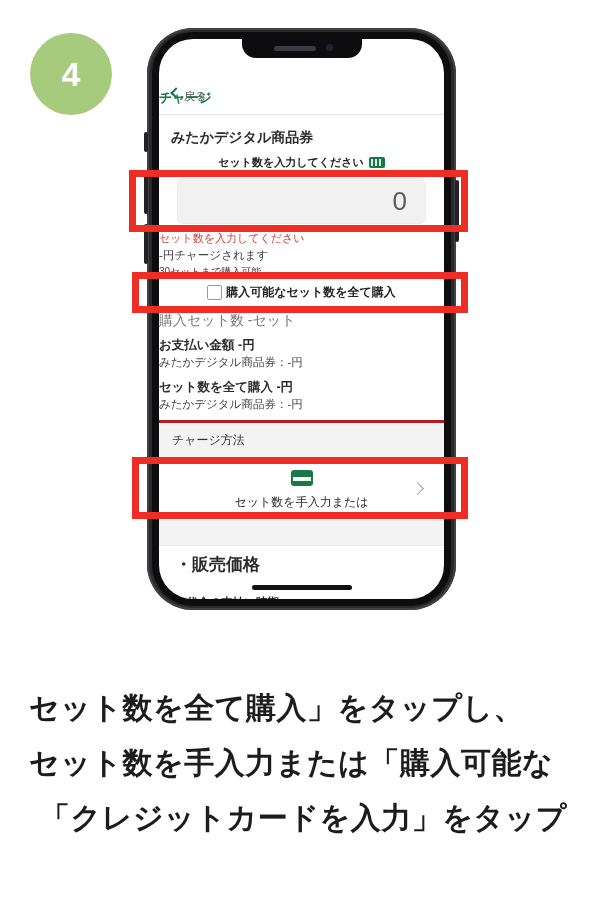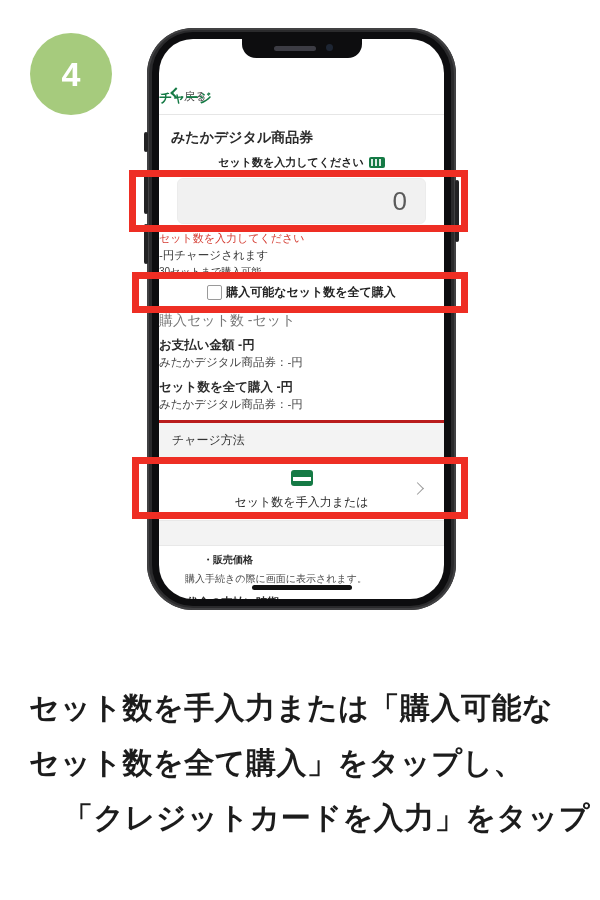--- a/index.html
+++ b/index.html
@@ -70,34 +70,34 @@
   .card-row { position:absolute; left:0; right:0; top:419px; height:62px; background:#fff; cursor:pointer; }
   .card-icon { position:absolute; left:50%; transform:translateX(-50%); top:12px; width:22px; height:16px;
     background:#157a45; border-radius:3px; }
   .card-icon::after { content:""; position:absolute; left:2px; top:7px; right:2px; height:4px; background:#fff; }
   .card-label { position:absolute; left:0; right:0; top:36px; text-align:center; font-size:12px; color:#2b2b2b; }
   .chev-right { position:absolute; right:22px; top:26px; width:9px; height:9px;
     border-top:1.5px solid #999; border-right:1.5px solid #999; transform:rotate(45deg); }
   .gray-strip { position:absolute; left:0; right:0; top:481px; height:26px; background:#f3f3f3;
     border-top:1px solid #e8e8e8; border-bottom:1px solid #e8e8e8; }
 
-  .note1-title { position:absolute; left:16px; top:514px; font-size:10px; font-weight:bold; color:#2b2b2b;margin-left:28px; }
+  .note1-title { position:absolute; left:16px; top:514px; font-size:17px; font-weight:bold; color:#2b2b2b; }
   .note1-body  { position:absolute; left:26px; top:533px; font-size:10px; color:#4a4a4a; }
   .note2-title { position:absolute; left:16px; top:556px; font-size:11.5px; font-weight:bold; color:#2b2b2b; }
 
   
   .hl { position:absolute; border:7px solid #ee2e24; z-index:6; background:transparent; }
   .hl-input    { left:129px; top:170px; width:339px; height:62px; }
   .hl-checkbox { left:132px; top:272px; width:336px; height:41px; }
   .hl-card     { left:132px; top:457px; width:336px; height:62px; }
 
   
   .caption { position:absolute; left:29px; top:680px; right:10px; font-size:30px; font-weight:bold;
     color:#1c1c1c; line-height:55px; letter-spacing:0.5px; }
-  .caption .l3 { padding-left:11px;text-align:right; }
+  .caption .l3 { padding-left:11px; }
 </style>
 </head>
 <body>
 
 <div class="canvas">
 
   <div class="step-badge">
     <span>4</span>
   </div>
 
@@ -152,30 +152,29 @@
 
       <div class="card-row">
         <span class="card-icon"></span>
         <span class="card-label">セット数を手入力または</span>
         <span class="chev-right"></span>
       </div>
 
       <div class="gray-strip"></div>
 
       <div class="note1-title">・販売価格</div>
-      <div class="note1-body">購入手続きの際に画面に表示されます。</div>
       <div class="note2-title">・代金の支払い時期</div>
 
       <div class="home-indicator"></div>
     </div>
   </div>
 
   <div class="hl hl-input"></div>
   <div class="hl hl-checkbox"></div>
   <div class="hl hl-card"></div>
 
   <div class="caption">
+    <div>セット数を全て購入」をタップし、</div>
     <div>セット数を手入力または「購入可能な</div>
-    <div>セット数を全て購入」をタップし、</div>
     <div class="l3">「クレジットカードを入力」をタップ</div>
   </div>
 
 </div>
 
 </body></html>

